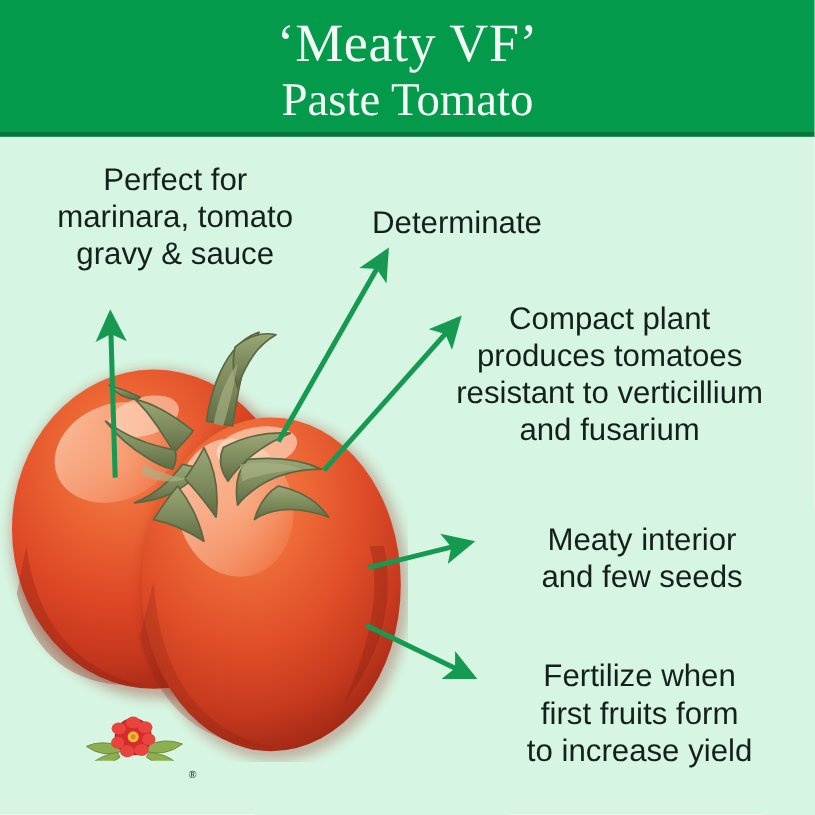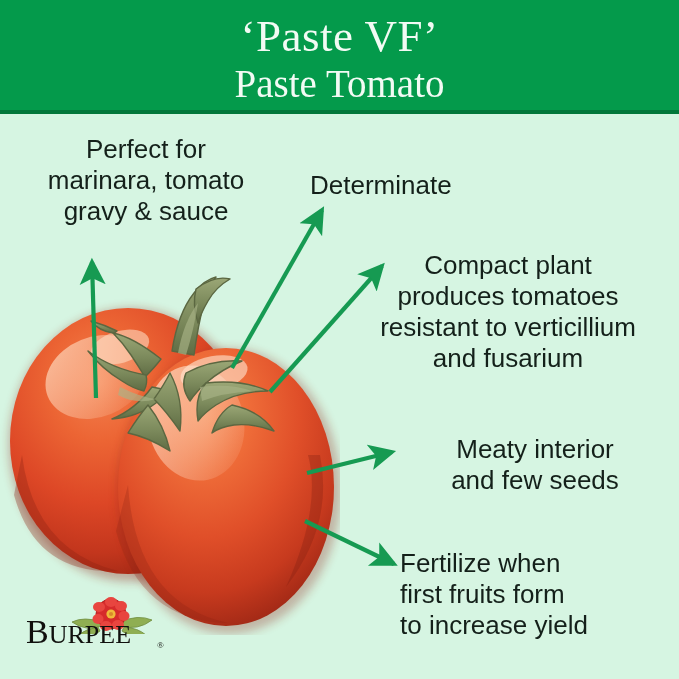--- a/index.html
+++ b/index.html
@@ -62,21 +62,21 @@
     color: #14201a;
     font-family: "Liberation Sans", sans-serif;
     font-size: 26px;
     line-height: 31px;
     white-space: pre-line;
   }
   #callout-marinara   { left: 12px;  top: 134px; width: 268px; text-align: center; }
   #callout-determinate{ left: 310px; top: 170px; width: 300px; text-align: left; }
   #callout-compact    { left: 337px; top: 250px; width: 342px; text-align: center; }
   #callout-meaty      { left: 404px; top: 434px; width: 262px; text-align: center; }
-  #callout-fertilize  { left: 400px; top: 548px; width: 266px; text-align: left; }
+  #callout-fertilize  { left: 400px; top: 548px; width: 266px; text-align: center; }
 
   
   #arrow-layer {
     position: absolute;
     left: 0; top: 0;
     width: 679px; height: 679px;
     pointer-events: none;
   }
 
   
@@ -113,21 +113,21 @@
     color: #10100d;
   }
 </style>
 </head>
 <body>
 
 <div id="infographic">
 
   <div class="header-band"></div>
   <div class="header-rule"></div>
-  <div class="title-main">‘Paste VF’</div>
+  <div class="title-main">‘Meaty VF’</div>
   <div class="title-sub">Paste Tomato</div>
 
   <svg id="tomato-art" viewBox="0 0 340 380">
     <defs>
       <radialGradient id="gLeftBody" cx="38%" cy="28%" r="78%">
         <stop offset="0%" stop-color="#f4814f"></stop>
         <stop offset="28%" stop-color="#ec6534"></stop>
         <stop offset="58%" stop-color="#dd4726"></stop>
         <stop offset="82%" stop-color="#c3361d"></stop>
         <stop offset="100%" stop-color="#9c2614"></stop>
@@ -240,17 +240,16 @@
           <ellipse cx="56" cy="22" rx="5.5" ry="5"></ellipse>
           <ellipse cx="50" cy="31" rx="6" ry="5"></ellipse>
           <ellipse cx="38" cy="32" rx="6" ry="5"></ellipse>
           <ellipse cx="30" cy="25" rx="5.5" ry="5"></ellipse>
           <ellipse cx="31" cy="13" rx="6" ry="5"></ellipse>
         </g>
         <circle cx="43" cy="20" r="4.6" fill="#f0b93a"></circle>
         <circle cx="43" cy="20" r="2.1" fill="#d8892a"></circle>
       </g>
     </svg>
-    <div class="logo-word"><span class="cap">B</span><span class="sm">URPEE</span></div>
     <div class="logo-tm">®</div>
   </div>
 
 </div>
 
 </body></html>

